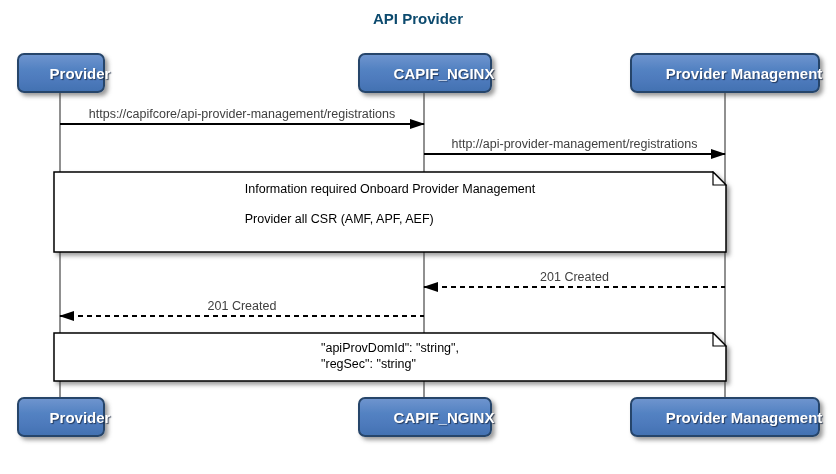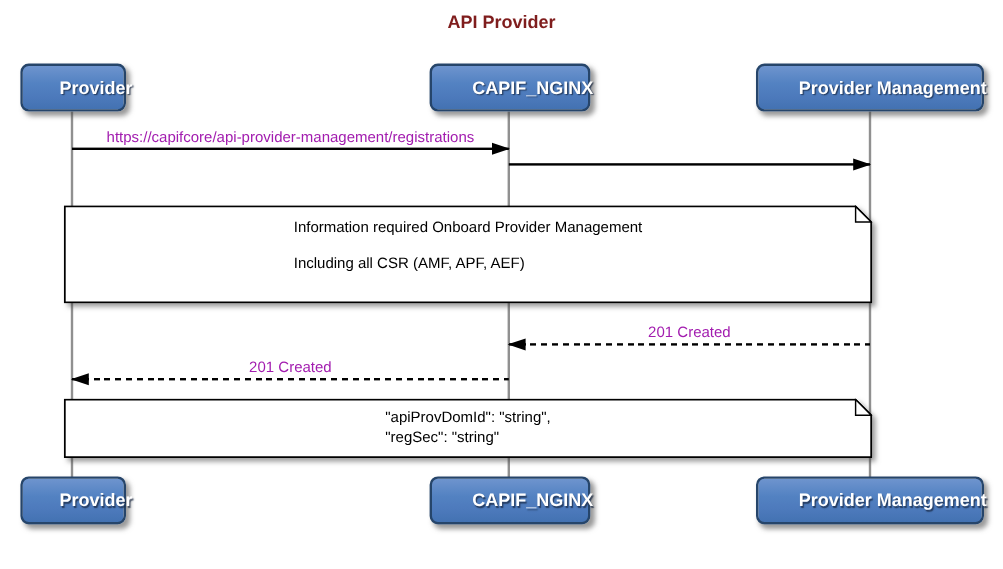--- a/index.html
+++ b/index.html
@@ -4,42 +4,42 @@
 <style>
   * { margin:0; padding:0; box-sizing:border-box; }
   html,body { background:#ffffff; }
   body { font-family:"Liberation Sans", sans-serif; }
   .canvas {
     position:relative; width:836px; height:474px; background:#ffffff;
     overflow:hidden;
   }
   .diagram-title {
     position:absolute; top:10px; left:0; width:836px;
-    text-align:center; font-size:15px; font-weight:bold; color:#7f1d1d;
+    text-align:center; font-size:15px; font-weight:bold; color:#0c4a6e;
   }
   .lifeline {
     position:absolute; top:93px; height:305px; width:2px; background:#909090;
     z-index:1;
   }
   .actor {
     position:absolute; height:40px; z-index:6;
     background:linear-gradient(180deg,#6e94ce 0%,#5382c2 40%,#4d7abc 70%,#4372b2 100%);
     border:2px solid #26456a; border-radius:7px;
     box-shadow:3px 3px 4px rgba(70,70,70,0.55);
     display:flex; align-items:center; justify-content:center;
   }
   .actor span {
     color:#ffffff; font-size:15px; font-weight:bold;
     text-shadow:1px 1px 1px rgba(20,35,60,0.75);
     white-space:nowrap;
     padding-left:38px;
   }
   .msg { position:absolute; z-index:2; }
   .msg-label {
-    width:100%; text-align:center; font-size:12.5px; color:#a21caf;
+    width:100%; text-align:center; font-size:12.5px; color:#404040;
     line-height:16px; height:17px; white-space:nowrap; overflow:visible;
   }
   .line-wrap { position:relative; height:2px; width:100%; }
   .line-solid { position:absolute; left:0; right:0; top:0; height:2px; background:#000; }
   .line-dashed {
     position:absolute; left:0; right:0; top:0; height:2px;
     background:repeating-linear-gradient(to right,#000 0 5px,transparent 5px 9px);
   }
   .ah { position:absolute; width:0; height:0; top:-4px;
         border-top:5px solid transparent; border-bottom:5px solid transparent; }
@@ -84,35 +84,36 @@
 
   <div class="msg" style="left:60px; top:106px; width:364px;">
     <div class="msg-label">https://capifcore/api-provider-management/registrations</div>
     <div class="line-wrap">
       <div class="line-solid"></div>
       <div class="ah ah-right"></div>
     </div>
   </div>
 
   <div class="msg" style="left:424px; top:136px; width:301px;">
+    <div class="msg-label">http://api-provider-management/registrations</div>
     <div class="line-wrap">
       <div class="line-solid"></div>
       <div class="ah ah-right"></div>
     </div>
   </div>
 
   <div class="note note1" style="left:53px; top:171px; width:674px; height:90px;text-decoration:underline;">
     <svg width="674" height="82" viewBox="0 0 674 82">
       <polygon points="1,1 660,1 673,14 673,81 1,81" fill="#ffffff" stroke="#000000" stroke-width="1.5"></polygon>
       <polygon points="660,1 660,14 673,14" fill="#ffffff" stroke="#000000" stroke-width="1.2"></polygon>
     </svg>
     <div class="note-text">
       <div class="lines">
         <div class="ln ln1">Information required Onboard Provider Management</div>
-        <div class="ln ln2">Including all CSR (AMF, APF, AEF)</div>
+        <div class="ln ln2">Provider all CSR (AMF, APF, AEF)</div>
       </div>
     </div>
   </div>
 
   <div class="msg" style="left:424px; top:269px; width:301px;">
     <div class="msg-label">201 Created</div>
     <div class="line-wrap">
       <div class="line-dashed"></div>
       <div class="ah ah-left"></div>
     </div>

